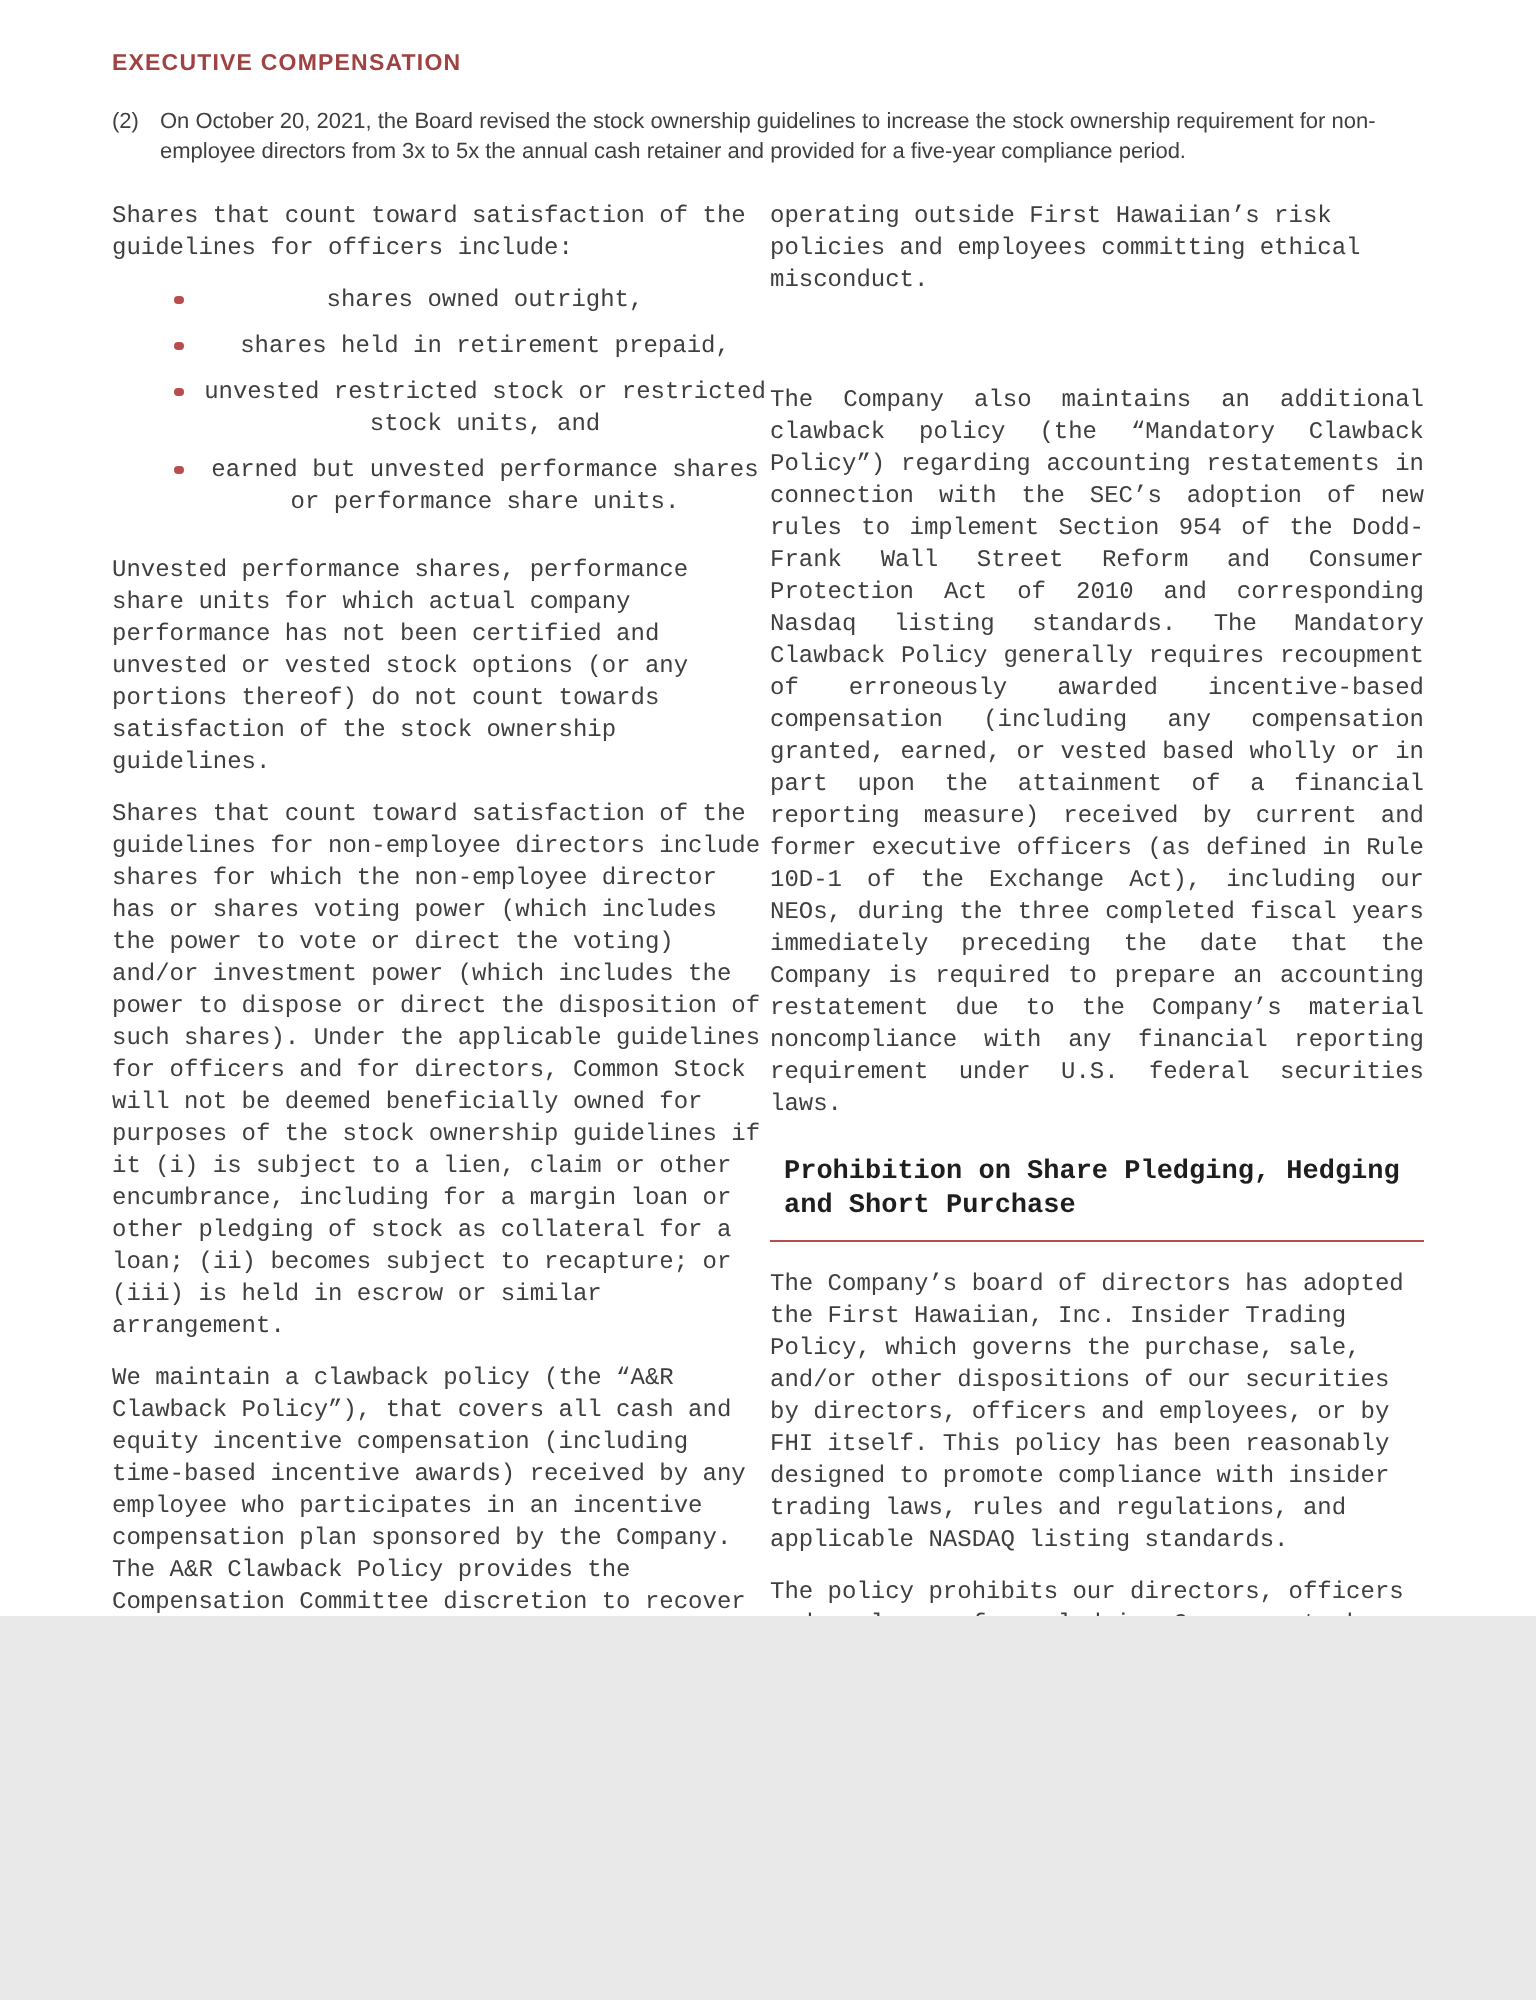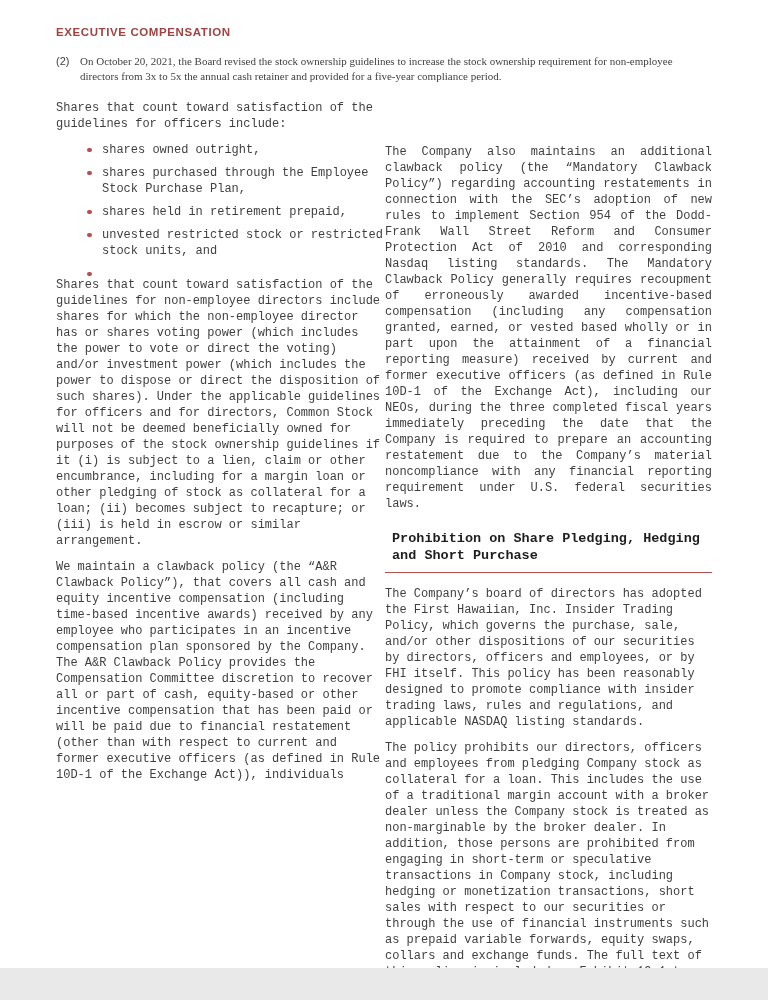--- a/index.html
+++ b/index.html
@@ -5,53 +5,54 @@
   :root{
     --accent:#a04242;
     --rule:#b84d4d;
     --text:#3f3f3f;
     --heading:#1e1e1e;
   }
   *{margin:0;padding:0;box-sizing:border-box;}
   html,body{background:#e9e9e9;}
   body{font-family:"Liberation Sans","DejaVu Sans",sans-serif;}
   .page{
-    width:768px;height:968px;
+    width:768px;height:808px;
     background:#ffffff;
     margin:0 auto;
     padding:26px 56px 18px 56px;
     display:flex;flex-direction:column;
     position:relative;
     color:var(--text);
   }
   .doc-header{
     font-size:11.5px;font-weight:bold;letter-spacing:.6px;
     color:var(--accent);
     margin-bottom:16px;
   }
   .footnote{
     display:flex;
     font-size:11px;line-height:15px;
     color:var(--text);
     margin-bottom:16px;
   }
   .fn-marker{flex:0 0 24px;}
-  .fn-text{flex:1;font-family:Liberation Serif, serif;}
+  .fn-text{flex:1;}
   .columns{
     display:flex;gap:2px;flex:1;align-items:flex-start;font-family:Liberation Mono, monospace;
   }
   .col{flex:1;min-width:0;}
   .col p{
     font-size:12px;line-height:16px;
     margin-bottom:10px;
   }
   .col p.justify{text-align:justify;margin-top:44px;}
   ul.bullets{
     list-style:none;
     margin:0 0 18px 30px;
+    text-align:center;
   }
   ul.bullets li{
     position:relative;
     padding-left:16px;
     font-size:12px;line-height:16px;
     margin-bottom:7px;
   }
   .dot{
     position:absolute;left:1px;top:5.5px;
     width:4.5px;height:4.5px;border-radius:50%;
@@ -87,33 +88,34 @@
     <span class="fn-text">On October 20, 2021, the Board revised the stock ownership guidelines to increase the stock ownership requirement for non-employee directors from 3x to 5x the annual cash retainer and provided for a five-year compliance period.</span>
   </div>
 
   <div class="columns">
 
     <div class="col">
       <p>Shares that count toward satisfaction of the guidelines for officers include:</p>
 
       <ul class="bullets">
         <li><span class="dot"></span><span>shares owned outright,</span></li>
-        <li><span class="dot"></span><span>shares purchased through the Employee Stock Purchase Plan,</span></li>
         <li><span class="dot"></span><span>shares held in retirement prepaid,</span></li>
         <li><span class="dot"></span><span>unvested restricted stock or restricted stock units, and</span></li>
-        <li><span class="dot"></span></li>
+        <li><span class="dot"></span><span>earned but unvested performance shares or performance share units.</span></li>
       </ul>
 
+      <p>Unvested performance shares, performance share units for which actual company performance has not been certified and unvested or vested stock options (or any portions thereof) do not count towards satisfaction of the stock ownership guidelines.</p>
       <p>Shares that count toward satisfaction of the guidelines for non-employee directors include shares for which the non-employee director has or shares voting power (which includes the power to vote or direct the voting) and/or investment power (which includes the power to dispose or direct the disposition of such shares). Under the applicable guidelines for officers and for directors, Common Stock will not be deemed beneficially owned for purposes of the stock ownership guidelines if it (i) is subject to a lien, claim or other encumbrance, including for a margin loan or other pledging of stock as collateral for a loan; (ii) becomes subject to recapture; or (iii) is held in escrow or similar arrangement.</p>
 
 
       <p>We maintain a clawback policy (the “A&amp;R Clawback Policy”), that covers all cash and equity incentive compensation (including time-based incentive awards) received by any employee who participates in an incentive compensation plan sponsored by the Company. The A&amp;R Clawback Policy provides the Compensation Committee discretion to recover all or part of cash, equity-based or other incentive compensation that has been paid or will be paid due to financial restatement (other than with respect to current and former executive officers (as defined in Rule 10D-1 of the Exchange Act)), individuals</p>
     </div>
 
     <div class="col">
+      <p>operating outside First Hawaiian’s risk policies and employees committing ethical misconduct.</p>
       <p class="justify">The Company also maintains an additional clawback policy (the “Mandatory Clawback Policy”) regarding accounting restatements in connection with the SEC’s adoption of new rules to implement Section 954 of the Dodd-Frank Wall Street Reform and Consumer Protection Act of 2010 and corresponding Nasdaq listing standards. The Mandatory Clawback Policy generally requires recoupment of erroneously awarded incentive-based compensation (including any compensation granted, earned, or vested based wholly or in part upon the attainment of a financial reporting measure) received by current and former executive officers (as defined in Rule 10D-1 of the Exchange Act), including our NEOs, during the three completed fiscal years immediately preceding the date that the Company is required to prepare an accounting restatement due to the Company’s material noncompliance with any financial reporting requirement under U.S. federal securities laws.</p>
 
       <h2 class="sec">Prohibition on Share Pledging, Hedging and Short Purchase</h2>
 
       <p>The Company’s board of directors has adopted the First Hawaiian, Inc. Insider Trading Policy, which governs the purchase, sale, and/or other dispositions of our securities by directors, officers and employees, or by FHI itself. This policy has been reasonably designed to promote compliance with insider trading laws, rules and regulations, and applicable NASDAQ listing standards.</p>
       <p>The policy prohibits our directors, officers and employees from pledging Company stock as collateral for a loan. This includes the use of a traditional margin account with a broker dealer unless the Company stock is treated as non-marginable by the broker dealer. In addition, those persons are prohibited from engaging in short-term or speculative transactions in Company stock, including hedging or monetization transactions, short sales with respect to our securities or through the use of financial instruments such as prepaid variable forwards, equity swaps, collars and exchange funds. The full text of this policy is included as Exhibit 19.1 to our Annual Report on Form 10-K for the year ended December 31, 2025, filed with the SEC on February 27, 2026, and is incorporated herein by reference.</p>
     </div>
 
   </div>
 

